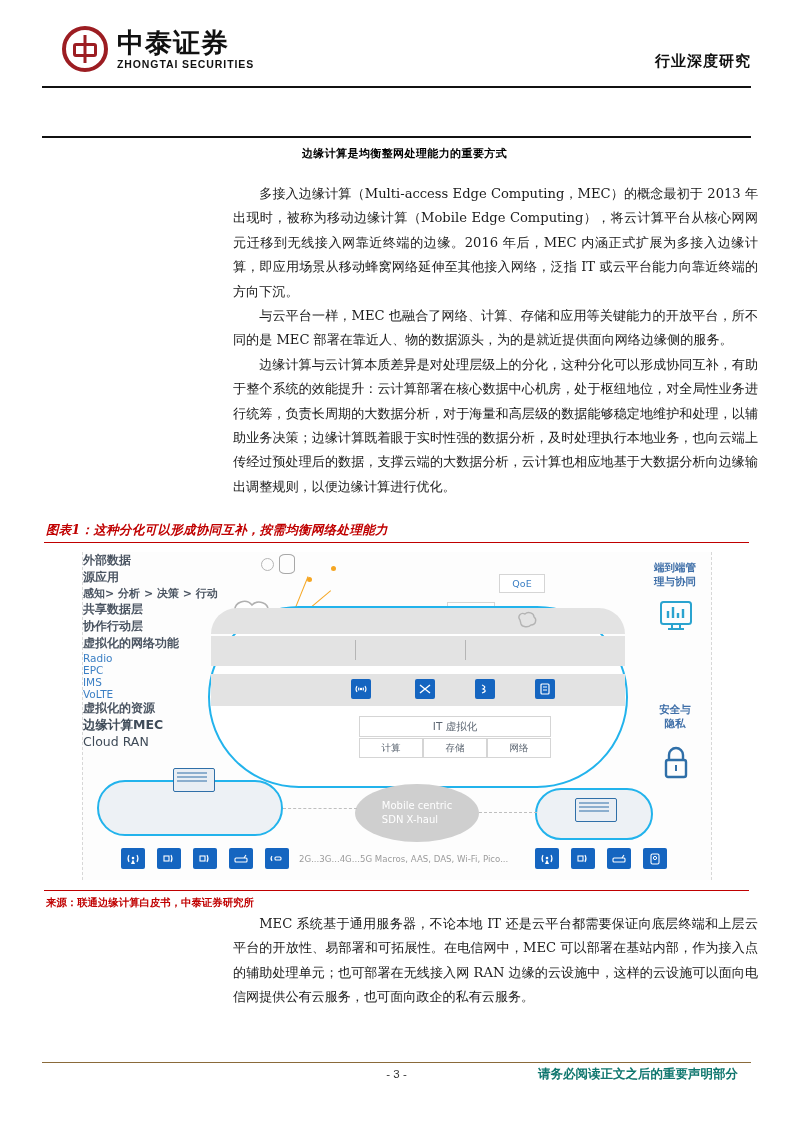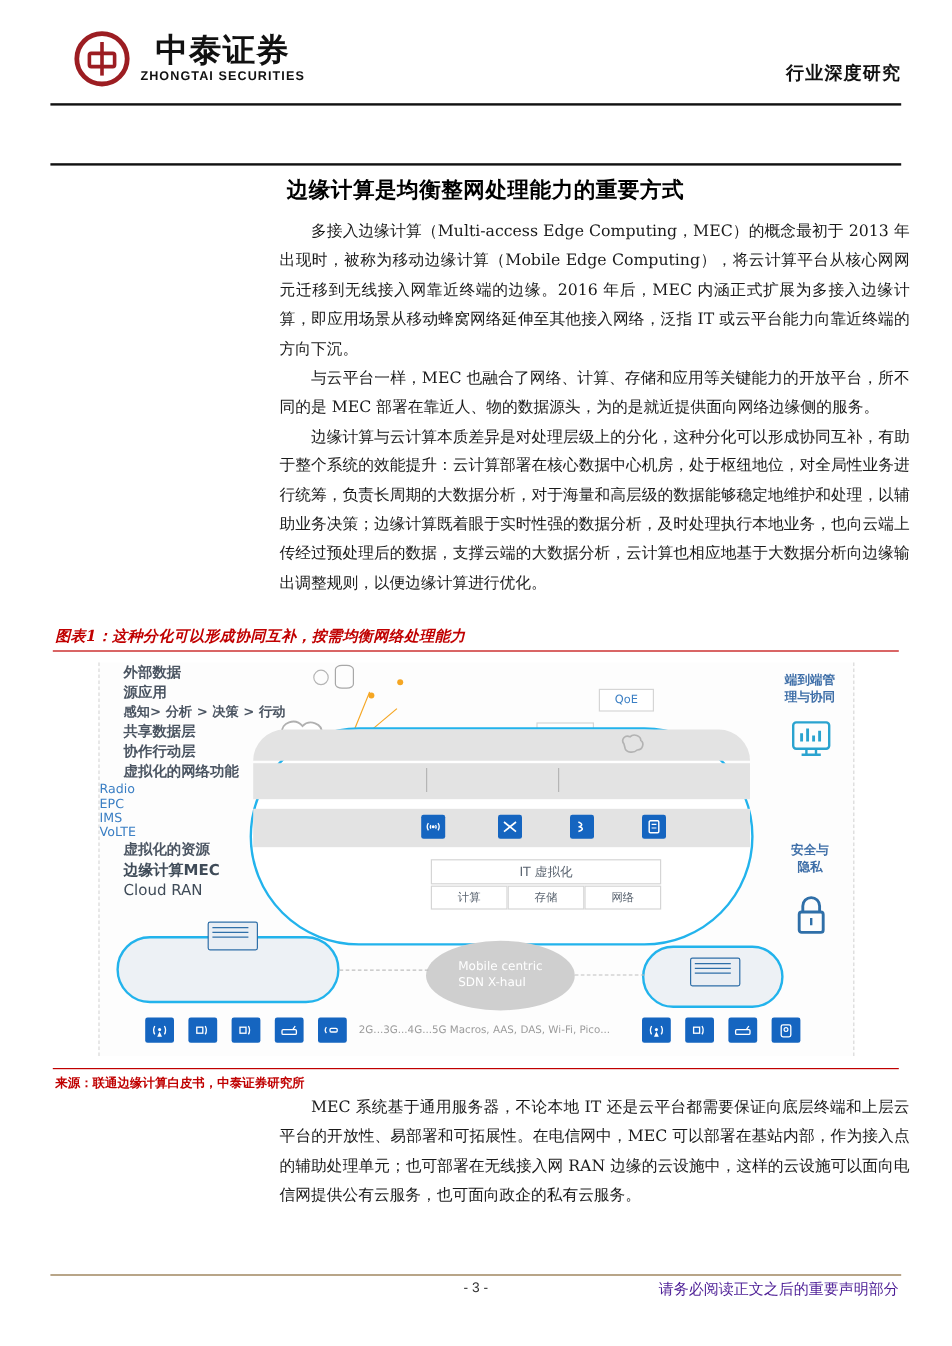--- a/index.html
+++ b/index.html
@@ -28,21 +28,20 @@
     position: absolute;
     left: 0; top: 0;
     width: 793px;
     height: 92px;
   }
   .logo-wrap {
     position: absolute;
     left: 62px; top: 26px;
     display: flex;
     align-items: center;
-    text-align: center;
   }
   .logo-mark {
     width: 46px; height: 46px;
     border-radius: 50%;
     border: 4px solid #9c1d22;
     box-sizing: border-box;
     position: relative;
     flex: none;
   }
   .logo-mark::before {
@@ -121,21 +120,21 @@
     top: 136px;
     height: 1.5px;
     background: #111;
   }
   .h2 {
     position: absolute;
     left: 0; right: 0;
     top: 146px;
     text-align: center;
     font-family: "DejaVu Serif", "Liberation Serif", serif;
-    font-size: 18px;
+    font-size: 11px;
     font-weight: bold;
     color: #000;
     letter-spacing: 0.4px;
     margin-left: 16px;
   }
 
   
   .body-block {
     position: absolute;
     left: 233px;
@@ -220,21 +219,20 @@
   }
   .band-grey {
     position: absolute;
     background: #e3e3e3;
   }
 
   .fig-txt {
     font-family: "DejaVu Sans", "Liberation Sans", sans-serif;
     color: #4b5562;
     white-space: nowrap;
-    margin-left: 20px;
   }
   .fig-txt-blue {
     font-family: "DejaVu Sans", "Liberation Sans", sans-serif;
     color: #3b7fc4;
     white-space: nowrap;
   }
 
   .chip {
     position: absolute;
     background: #ffffff;
@@ -334,26 +332,26 @@
     position: absolute;
     left: 0; right: 0;
     top: 1068px;
     text-align: center;
     font-family: "Liberation Sans", sans-serif;
     font-size: 11.5px;
     color: #333;
   }
   .footer-right {
     position: absolute;
-    right: 44px;
+    right: 55px;
     top: 1066px;
     font-family: "DejaVu Serif", "Liberation Serif", serif;
     font-size: 12.5px;
-    font-weight: normal;
-    color: #4c1d95;
+    font-weight: bold;
+    color: #0f766e;
   }
 </style>
 </head>
 <body>
 
 <div class="page">
 
   <div class="header">
     <div class="logo-wrap">
       <div class="logo-mark"></div>

